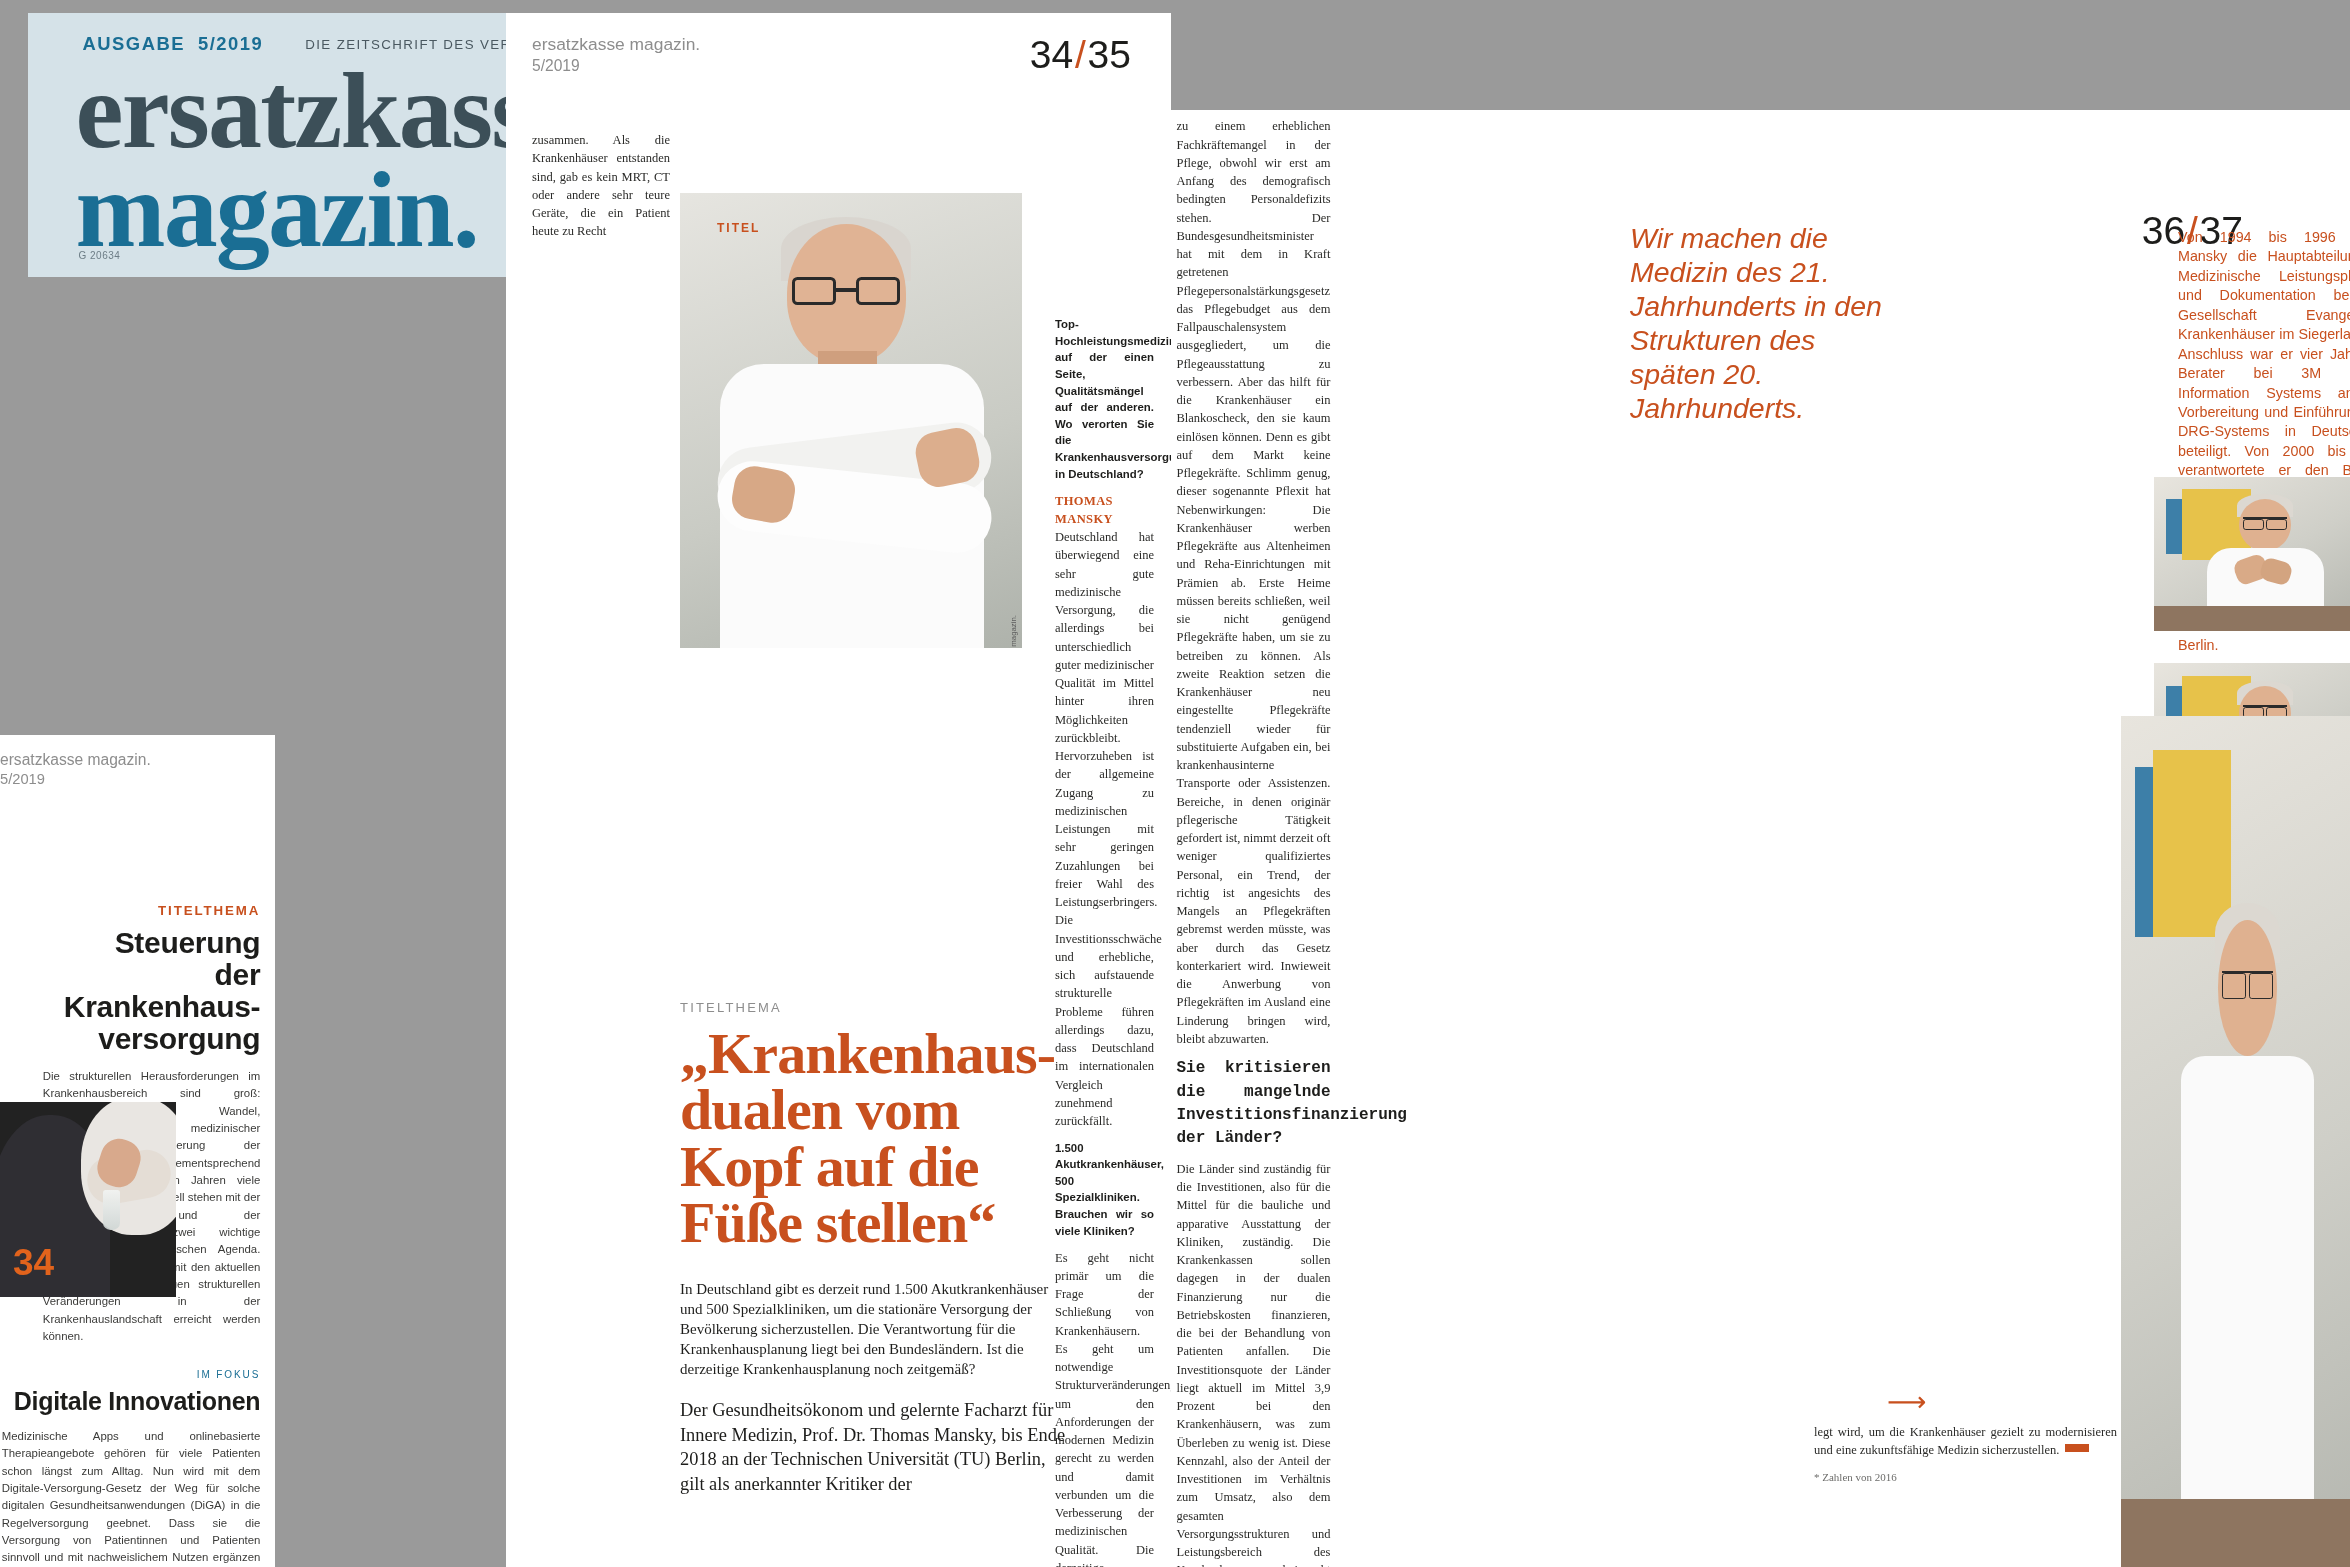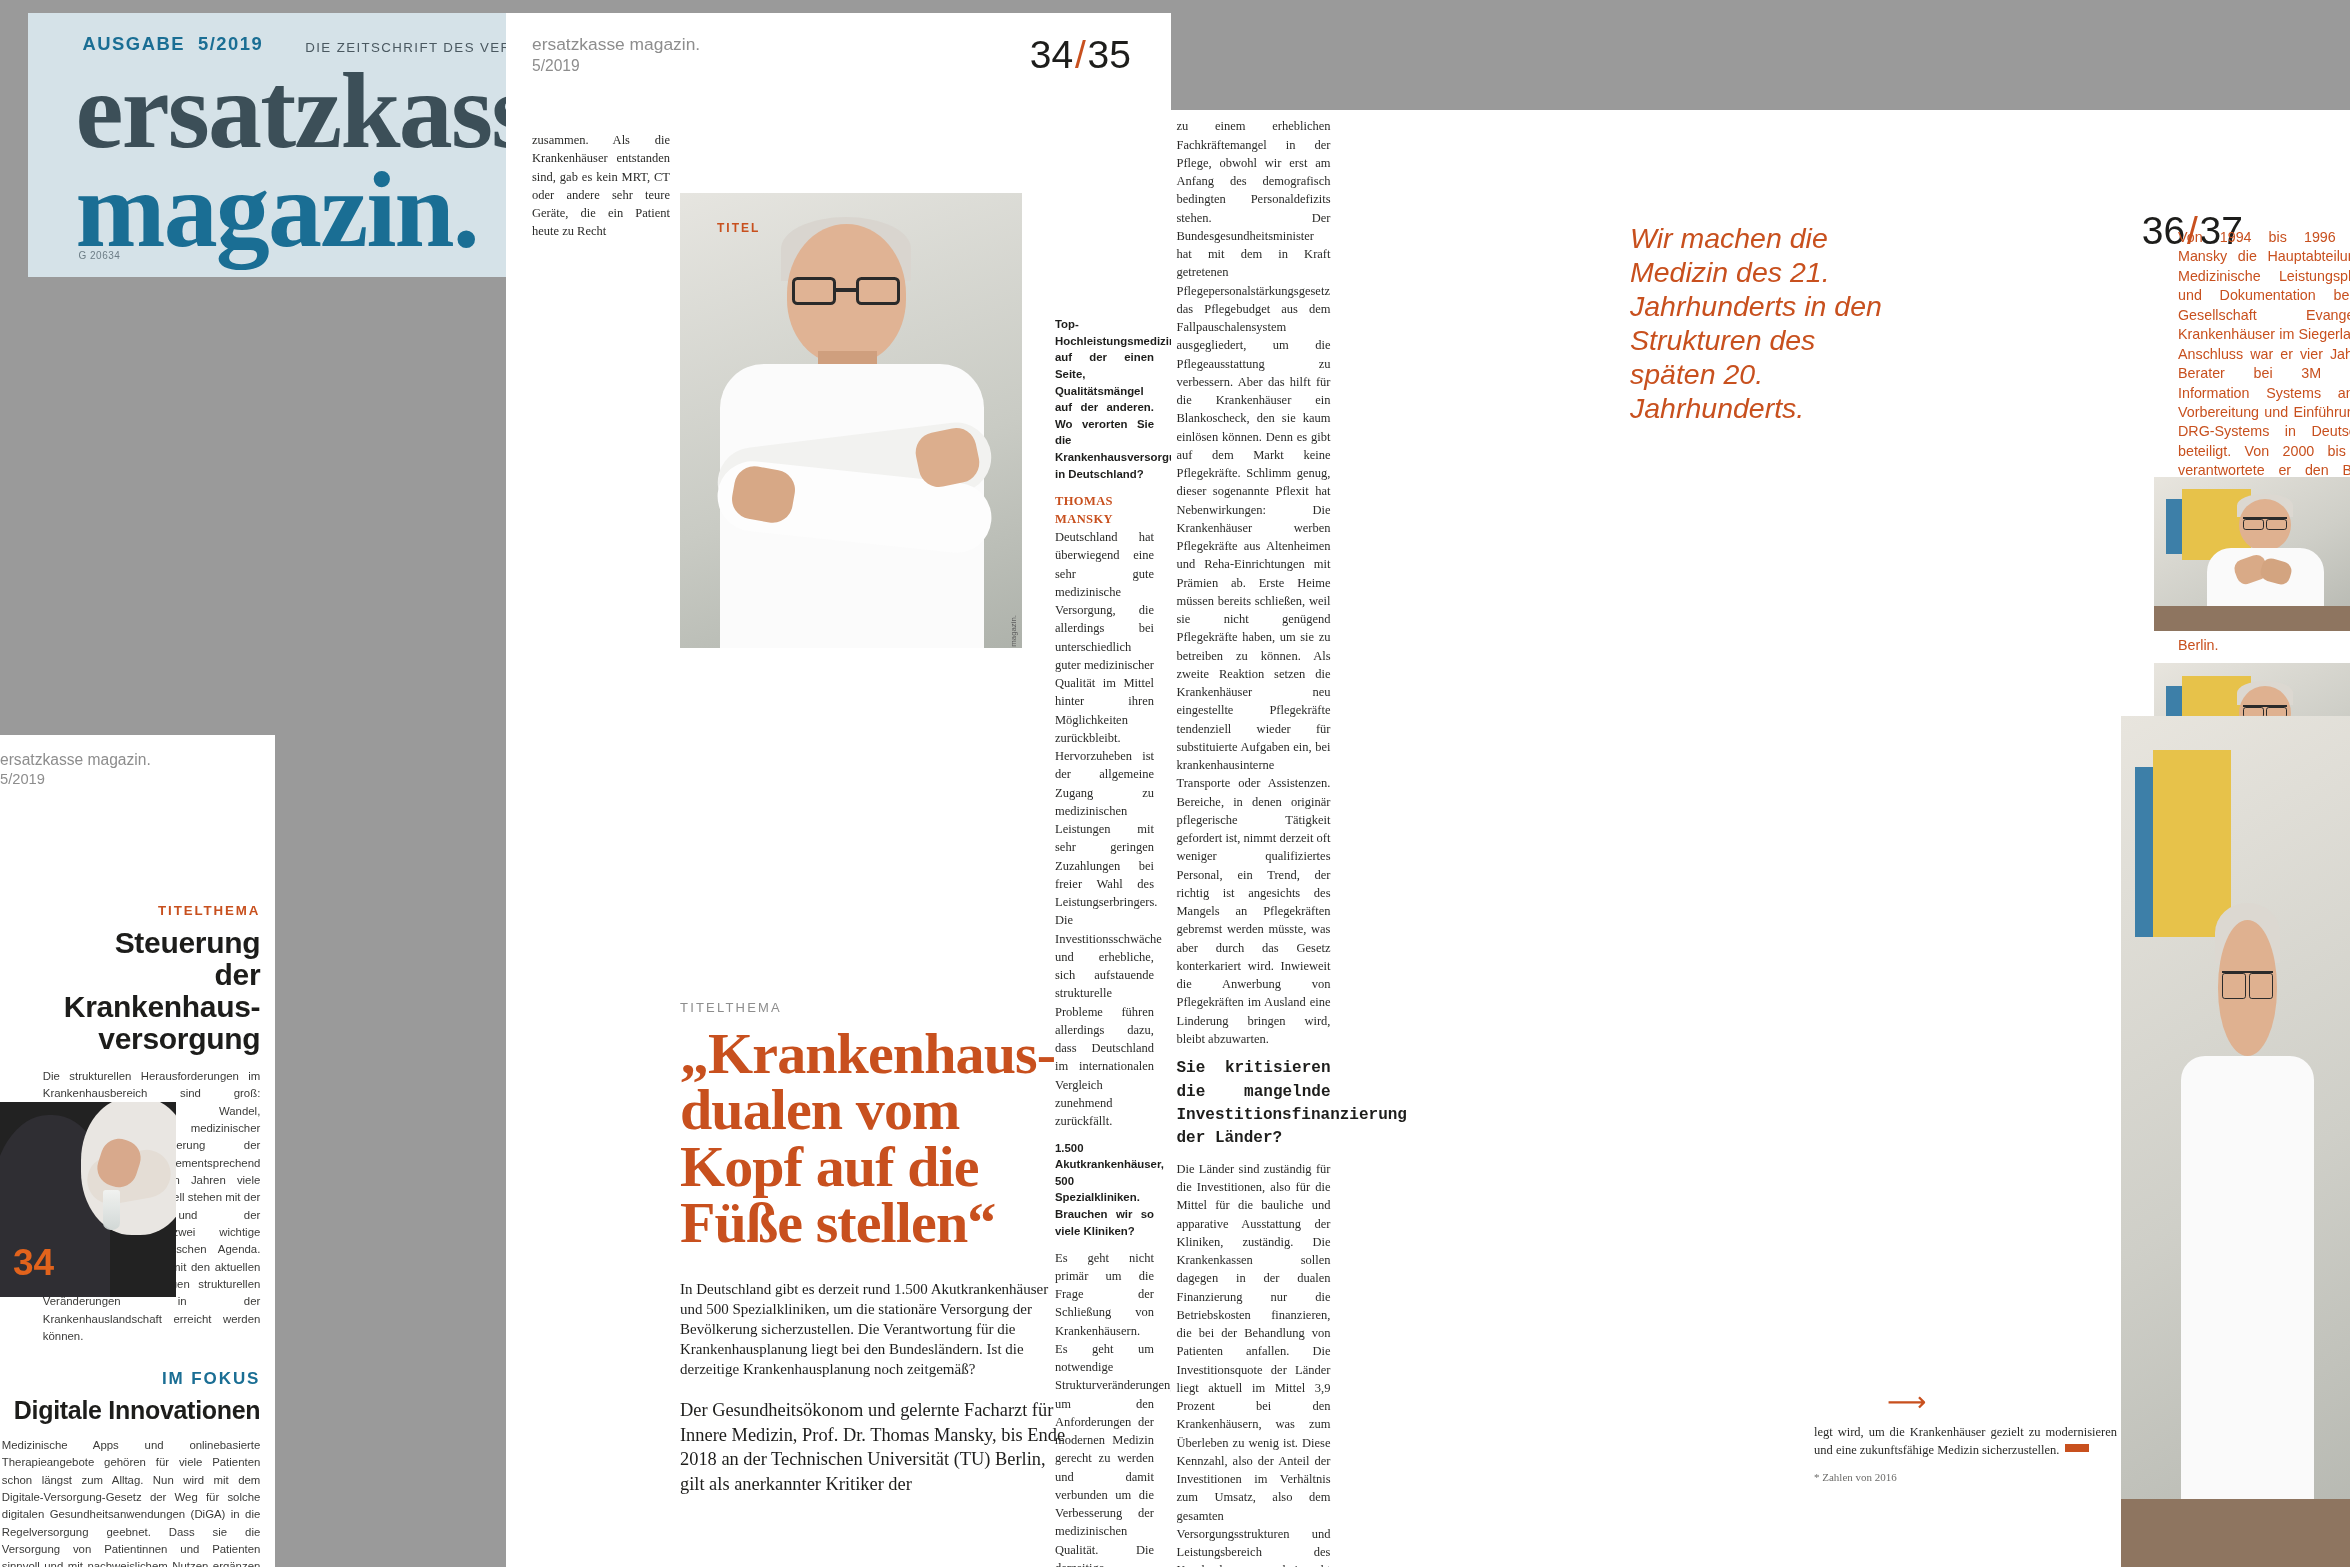--- a/index.html
+++ b/index.html
@@ -9,21 +9,21 @@
     font-family: "Liberation Sans", sans-serif;
     overflow: hidden;
   }
   .stage { position: relative; width: 2351px; height: 1568px; }
 
   
   .sheet { position: absolute; background: #ffffff; }
 
   
   #cover { left: 27.5px; top: 13px; width: 764px; height: 264px; background: #d5e2e8; }
-  #cover .cov-top { display: flex; align-items: flex-end; padding: 20px 0 0 55px; }
+  #cover .cov-top { display: flex; align-items: center; padding: 20px 0 0 55px; }
   #cover .ausgabe {
     color: #1a6e94; font-weight: bold; font-size: 18.4px; letter-spacing: 1.5px;
     white-space: nowrap;
   }
   #cover .ausgabe .num { margin-left: 13px; }
   #cover .tagline {
     color: #4a5860; font-size: 13.3px; letter-spacing: 1.4px; margin-left: 42px;
     white-space: nowrap; font-weight: 500;
   }
   #cover .logo1 {
@@ -41,21 +41,21 @@
   
   #leftpage { left: 0px; top: 735px; width: 275px; height: 833px; }
   .runhead { color: #8d8d8d; font-size: 15.6px; line-height: 1.28; padding: 14.7px 0 0 0; }
   .runhead .rh2 { font-size: 14.7px; }
 
   #leftpage .tt-wrap { padding: 115px 14.7px 0 0; text-align: right; margin-left: 41px; }
   .kicker-orange {
     color: #c8501e; font-weight: bold; font-size: 13.3px; letter-spacing: 1.9px;
   }
   .kicker-blue {
-    color: #1a6e94; font-weight: bold; font-size: 17px; letter-spacing: 1.9px;
+    color: #1a6e94; font-weight: normal; font-size: 10px; letter-spacing: 1.9px;
   }
   .tt-title {
     font-size: 30px; font-weight: bold; color: #1d1d1b; line-height: 1.07;
     margin-top: 8.3px; letter-spacing: -0.3px;
   }
   .tt-body {
     font-size: 11.4px; line-height: 1.52; color: #3a3a38; text-align: justify;
     margin-top: 13px; padding-left: 1.8px;
   }
   #leftphoto {

